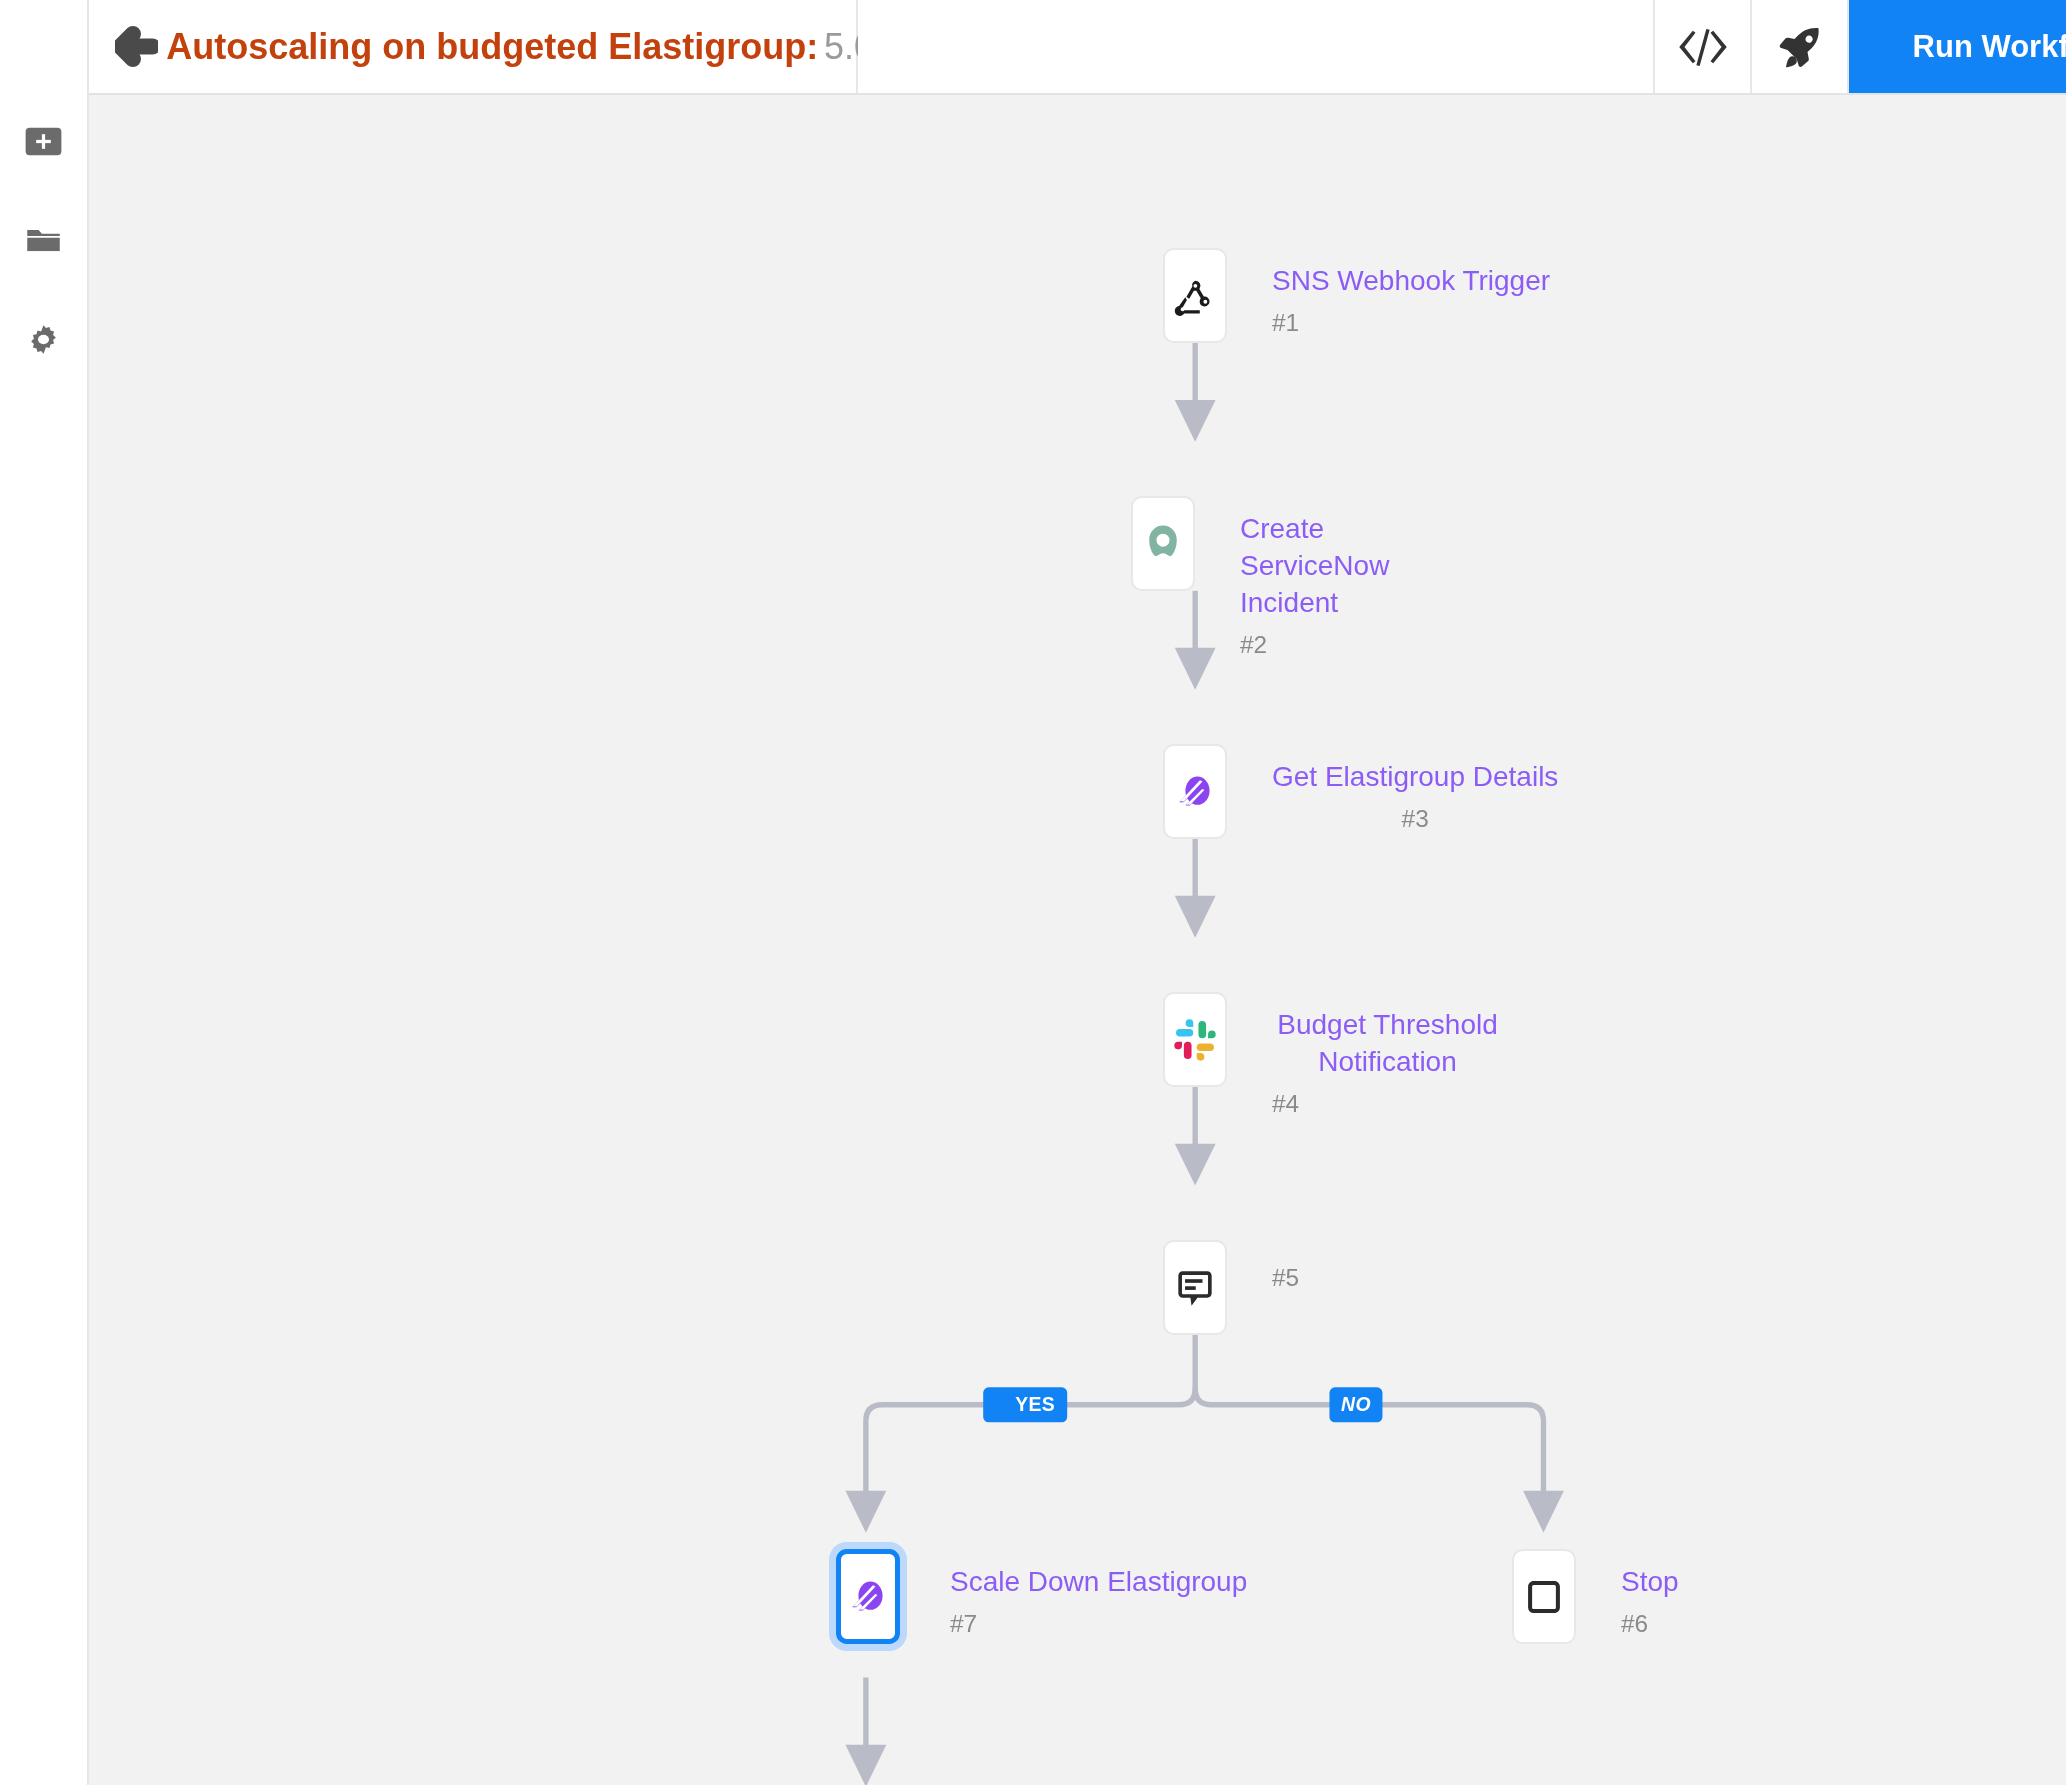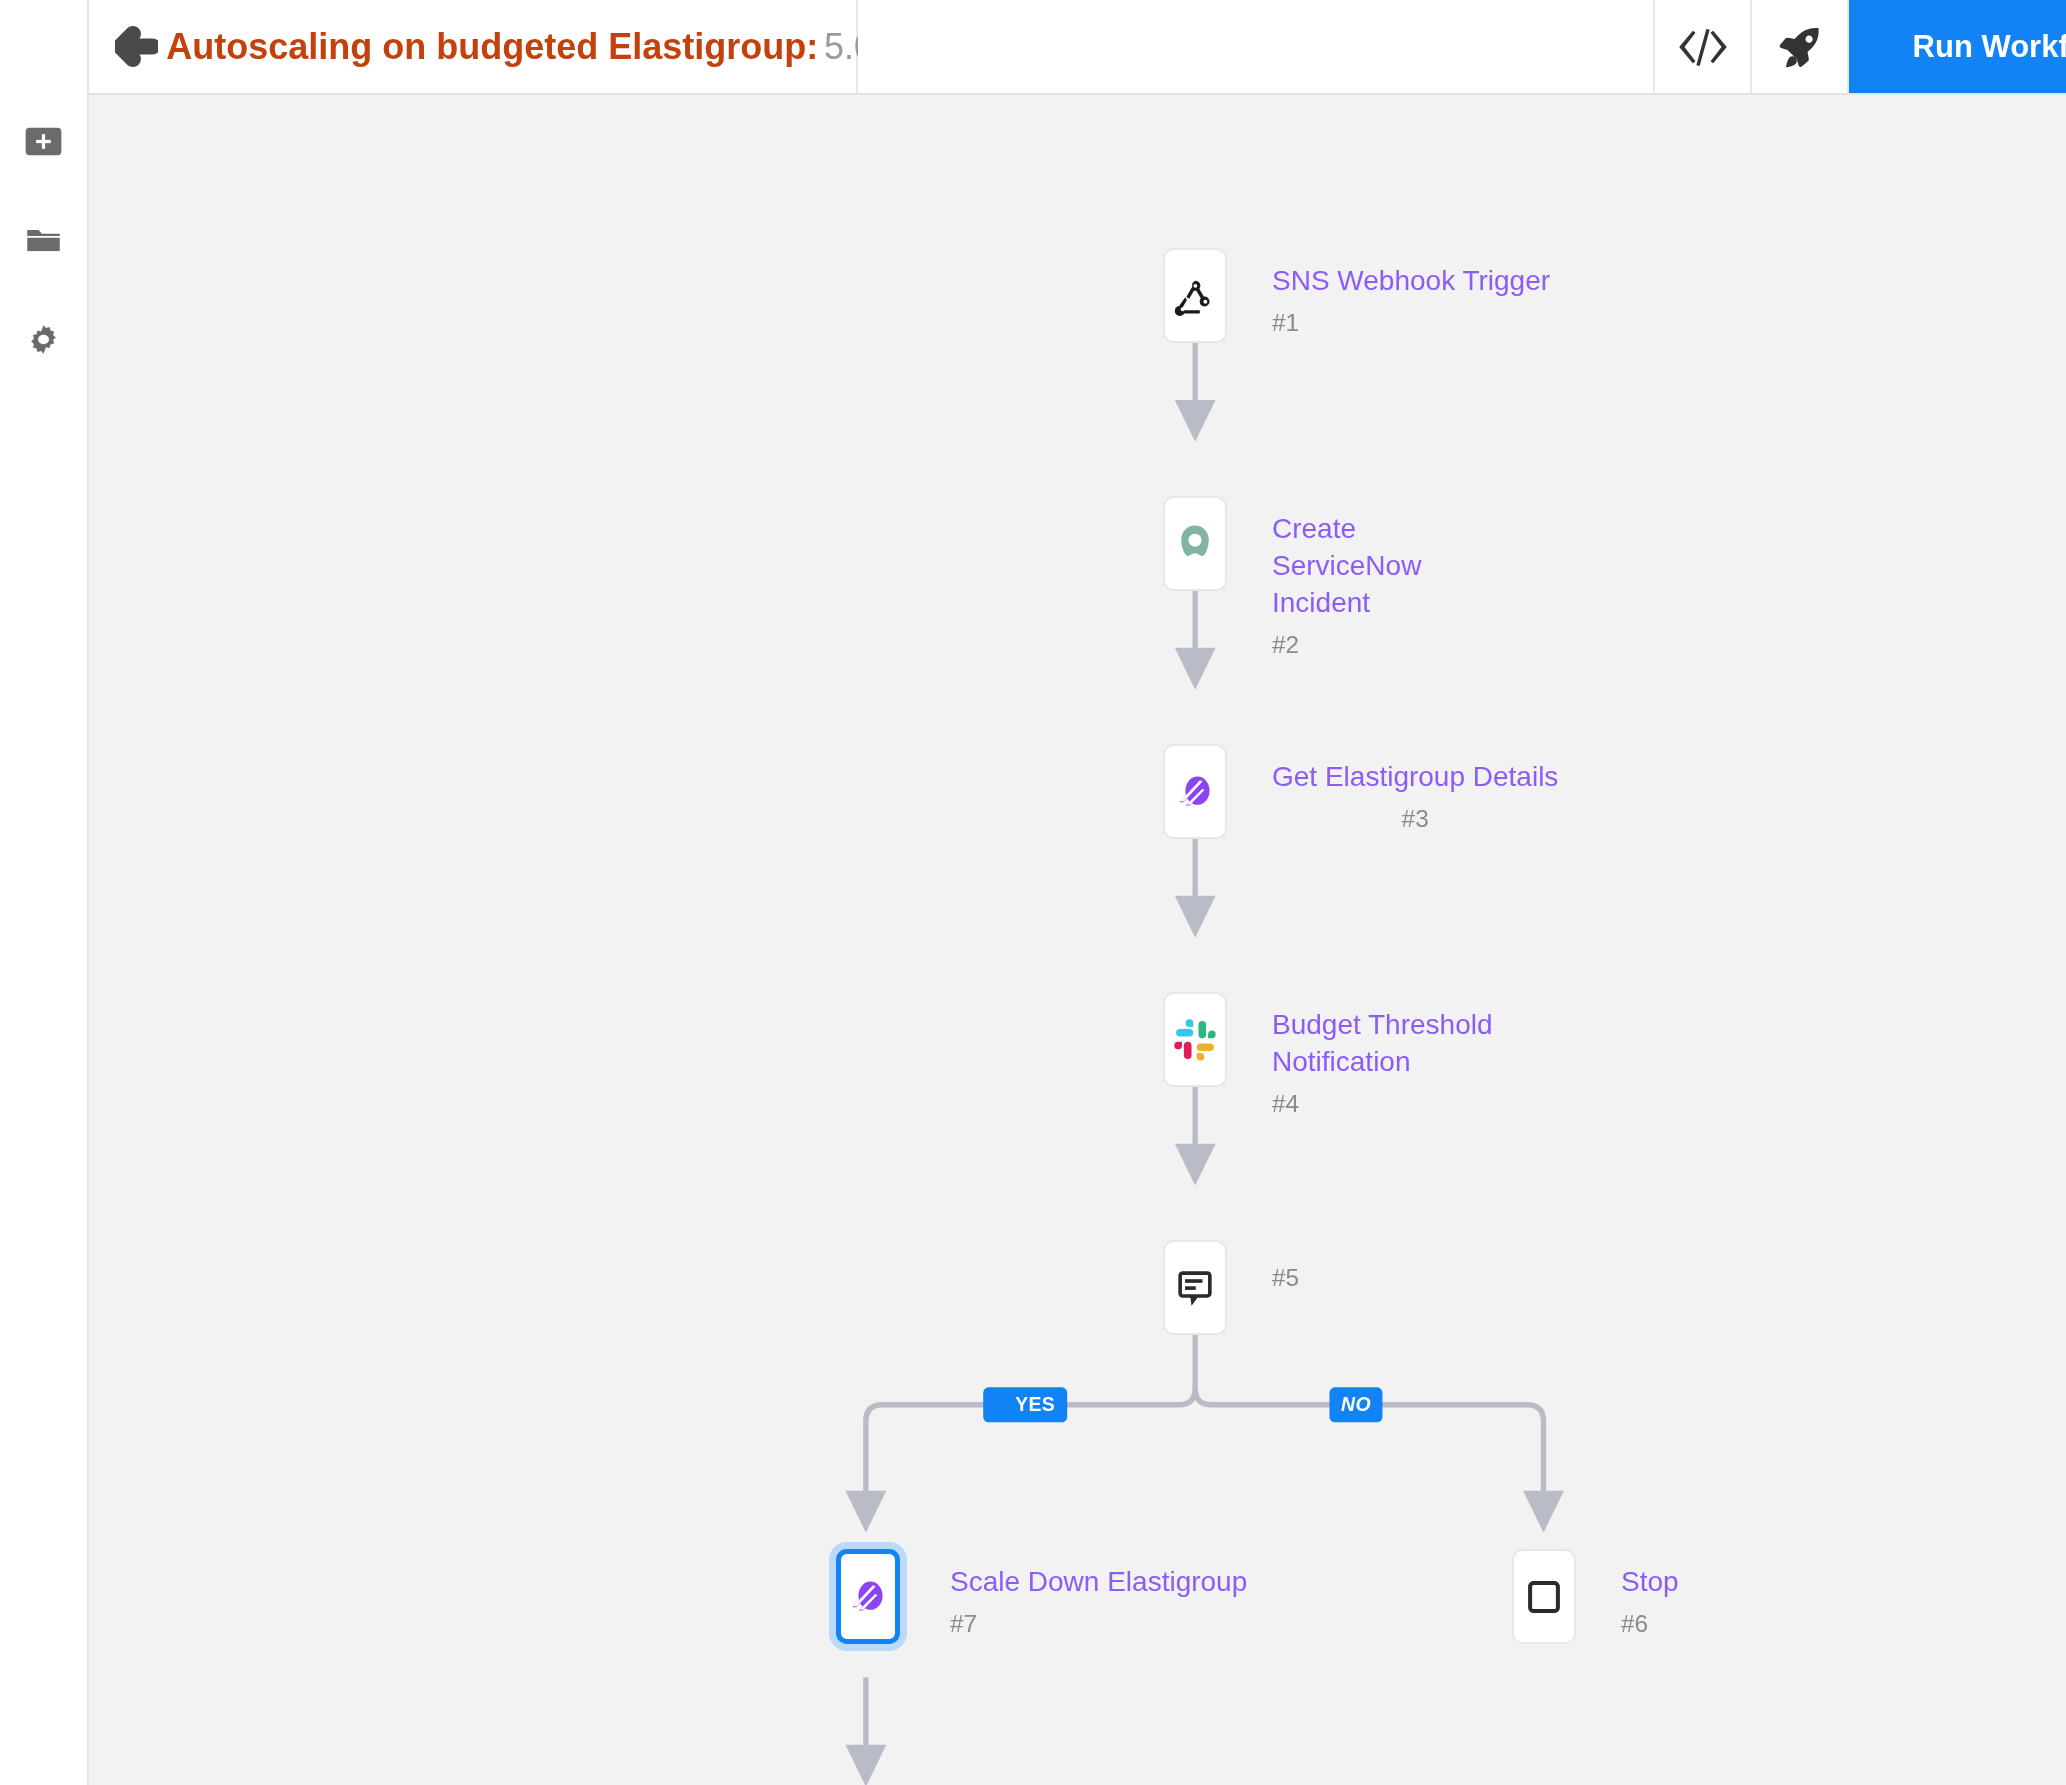--- a/index.html
+++ b/index.html
@@ -163,21 +163,21 @@
             <path d="M12.2 4.1a2.6 2.6 0 0 1 2.1 4.2l2.3 4a2.6 2.6 0 1 1-1.6.9l-2.3-4a2.6 2.6 0 0 1-1.3 0l-2.4 4.2-1.5-.9 3.1-5.4a2.6 2.6 0 0 1 1.6-3zm0 1.6a1 1 0 1 0 0 2 1 1 0 0 0 0-2zM17.4 14a1 1 0 1 0 0 2 1 1 0 0 0 0-2z"></path>
             <path d="M6.9 12.6l.9 1.5-2.2 3.8a1 1 0 1 0 .8 1.5h8.1v1.7H6.3a2.6 2.6 0 1 1-2.6-3.9z"></path>
           </svg>
         </div>
         <div class="node-text">
           <div class="node-title">SNS Webhook Trigger</div>
           <div class="node-sub">#1</div>
         </div>
       </div>
 
-      <div class="node" style="left:1074px; top:401px;">
+      <div class="node" style="left:1042px; top:401px;">
         <div class="node-box">
           <svg class="node-icon" viewBox="0 0 24 24">
             <path d="M12 2.4c-4.1 0-7.2 3.3-7.2 7.6 0 3.3 1.1 5.7 2.3 7.6.5.8 1.6.9 2.3.3a4.2 4.2 0 0 1 5.2 0c.7.6 1.8.5 2.3-.3 1.2-1.9 2.3-4.3 2.3-7.6 0-4.3-3.1-7.6-7.2-7.6zm0 11a3.4 3.4 0 1 1 0-6.8 3.4 3.4 0 0 1 0 6.8z" fill="#81b5a1"></path>
           </svg>
         </div>
         <div class="node-text">
           <div class="node-title" style="max-width:231px;">Create ServiceNow Incident</div>
           <div class="node-sub">#2</div>
         </div>
       </div>
@@ -201,21 +201,21 @@
       <div class="node" style="left:1074px; top:897px;">
         <div class="node-box">
           <svg class="node-icon" viewBox="0 0 24 24">
             <path d="M5.2 14.9a2 2 0 1 1-2-2h2zM6.2 14.9a2 2 0 1 1 4 0v5a2 2 0 1 1-4 0z" fill="#e01e5a"></path>
             <path d="M9.1 5.2a2 2 0 1 1 2-2v2zM9.1 6.2a2 2 0 1 1 0 4h-5a2 2 0 1 1 0-4z" fill="#36c5f0"></path>
             <path d="M18.8 9.1a2 2 0 1 1 2 2h-2zM17.8 9.1a2 2 0 1 1-4 0v-5a2 2 0 1 1 4 0z" fill="#2eb67d"></path>
             <path d="M14.9 18.8a2 2 0 1 1-2 2v-2zM14.9 17.8a2 2 0 1 1 0-4h5a2 2 0 1 1 0 4z" fill="#ecb22e"></path>
           </svg>
         </div>
         <div class="node-text">
-          <div class="node-title" style="max-width:231px;">Budget Threshold Notification</div>
+          <div class="node-title" style="max-width:231px;text-align:center;">Budget Threshold Notification</div>
           <div class="node-sub">#4</div>
         </div>
       </div>
 
       <div class="node" style="left:1074px; top:1145px;">
         <div class="node-box">
           <svg class="node-icon" viewBox="0 0 24 24" fill="#2b2b2b">
             <path d="M5.6 3.3h12.8c1.3 0 2.3 1 2.3 2.3v9.2c0 1.3-1 2.3-2.3 2.3h-5.1l-3.1 4.1-.6-4.1H5.6a2.3 2.3 0 0 1-2.3-2.3V5.6c0-1.3 1-2.3 2.3-2.3zm0 1.9a.4.4 0 0 0-.4.4v9.2c0 .3.2.4.4.4h12.8c.2 0 .4-.1.4-.4V5.6a.4.4 0 0 0-.4-.4z"></path>
             <rect x="6.8" y="7.4" width="9.1" height="1.9"></rect>
             <rect x="6.8" y="11.1" width="5.6" height="1.9"></rect>

